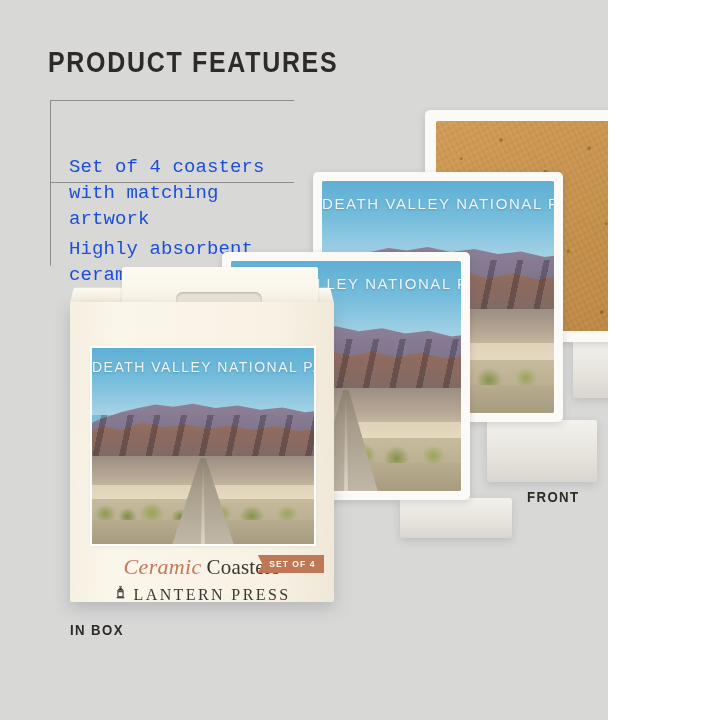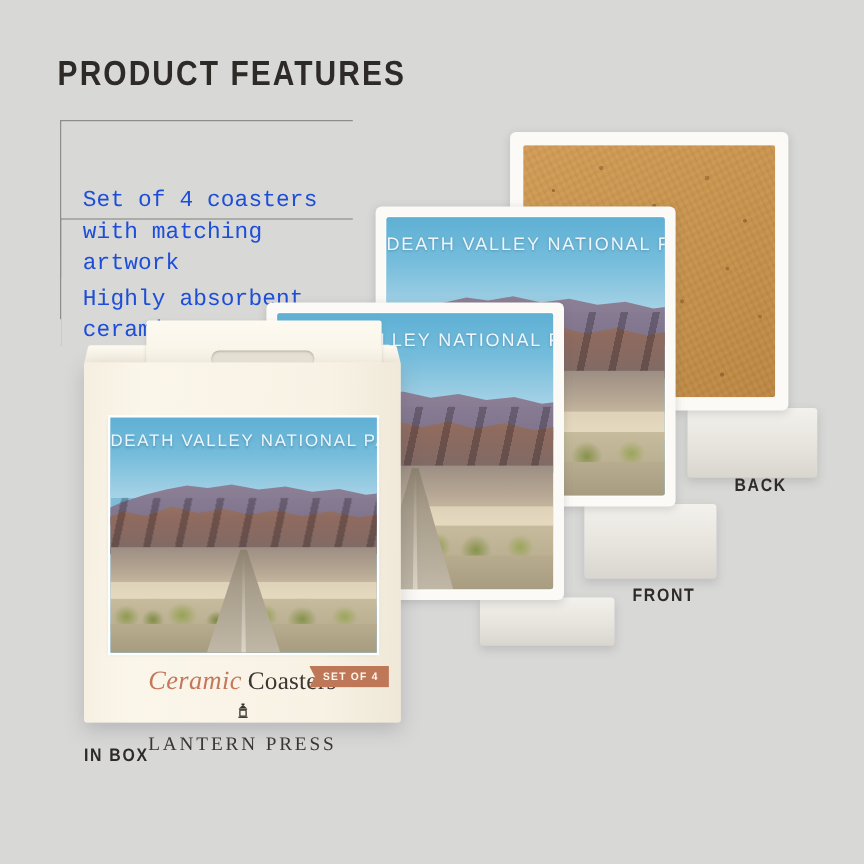--- a/index.html
+++ b/index.html
@@ -2,21 +2,21 @@
 <html><head>
 <meta charset="utf-8">
 <style>
   html, body {
     margin: 0;
     padding: 0;
     background: #ffffff;
   }
   #stage {
     position: relative;
-    width: 720px;
+    width: 608px;
     height: 720px;
     background: #d8d8d7;
     overflow: hidden;
     font-family: "Liberation Sans", sans-serif;
     -webkit-font-smoothing: antialiased;
   }
 
   
   .page-title {
     position: absolute;
@@ -298,21 +298,20 @@
     color: #3b3631;
     letter-spacing: .2px;
     margin-left: 5px;
   }
   .lbl-line2 {
     margin-top: 5px;
     display: flex;
     align-items: center;
     justify-content: center;
     gap: 7px;
-    flex-direction: column;
   }
   .lbl-brand {
     font-family: "Liberation Serif", serif;
     font-size: 16px;
     letter-spacing: 2.4px;
     color: #3b3631;
   }
   #lantern-icon { display: block; }
   #set-badge {
     position: absolute;

